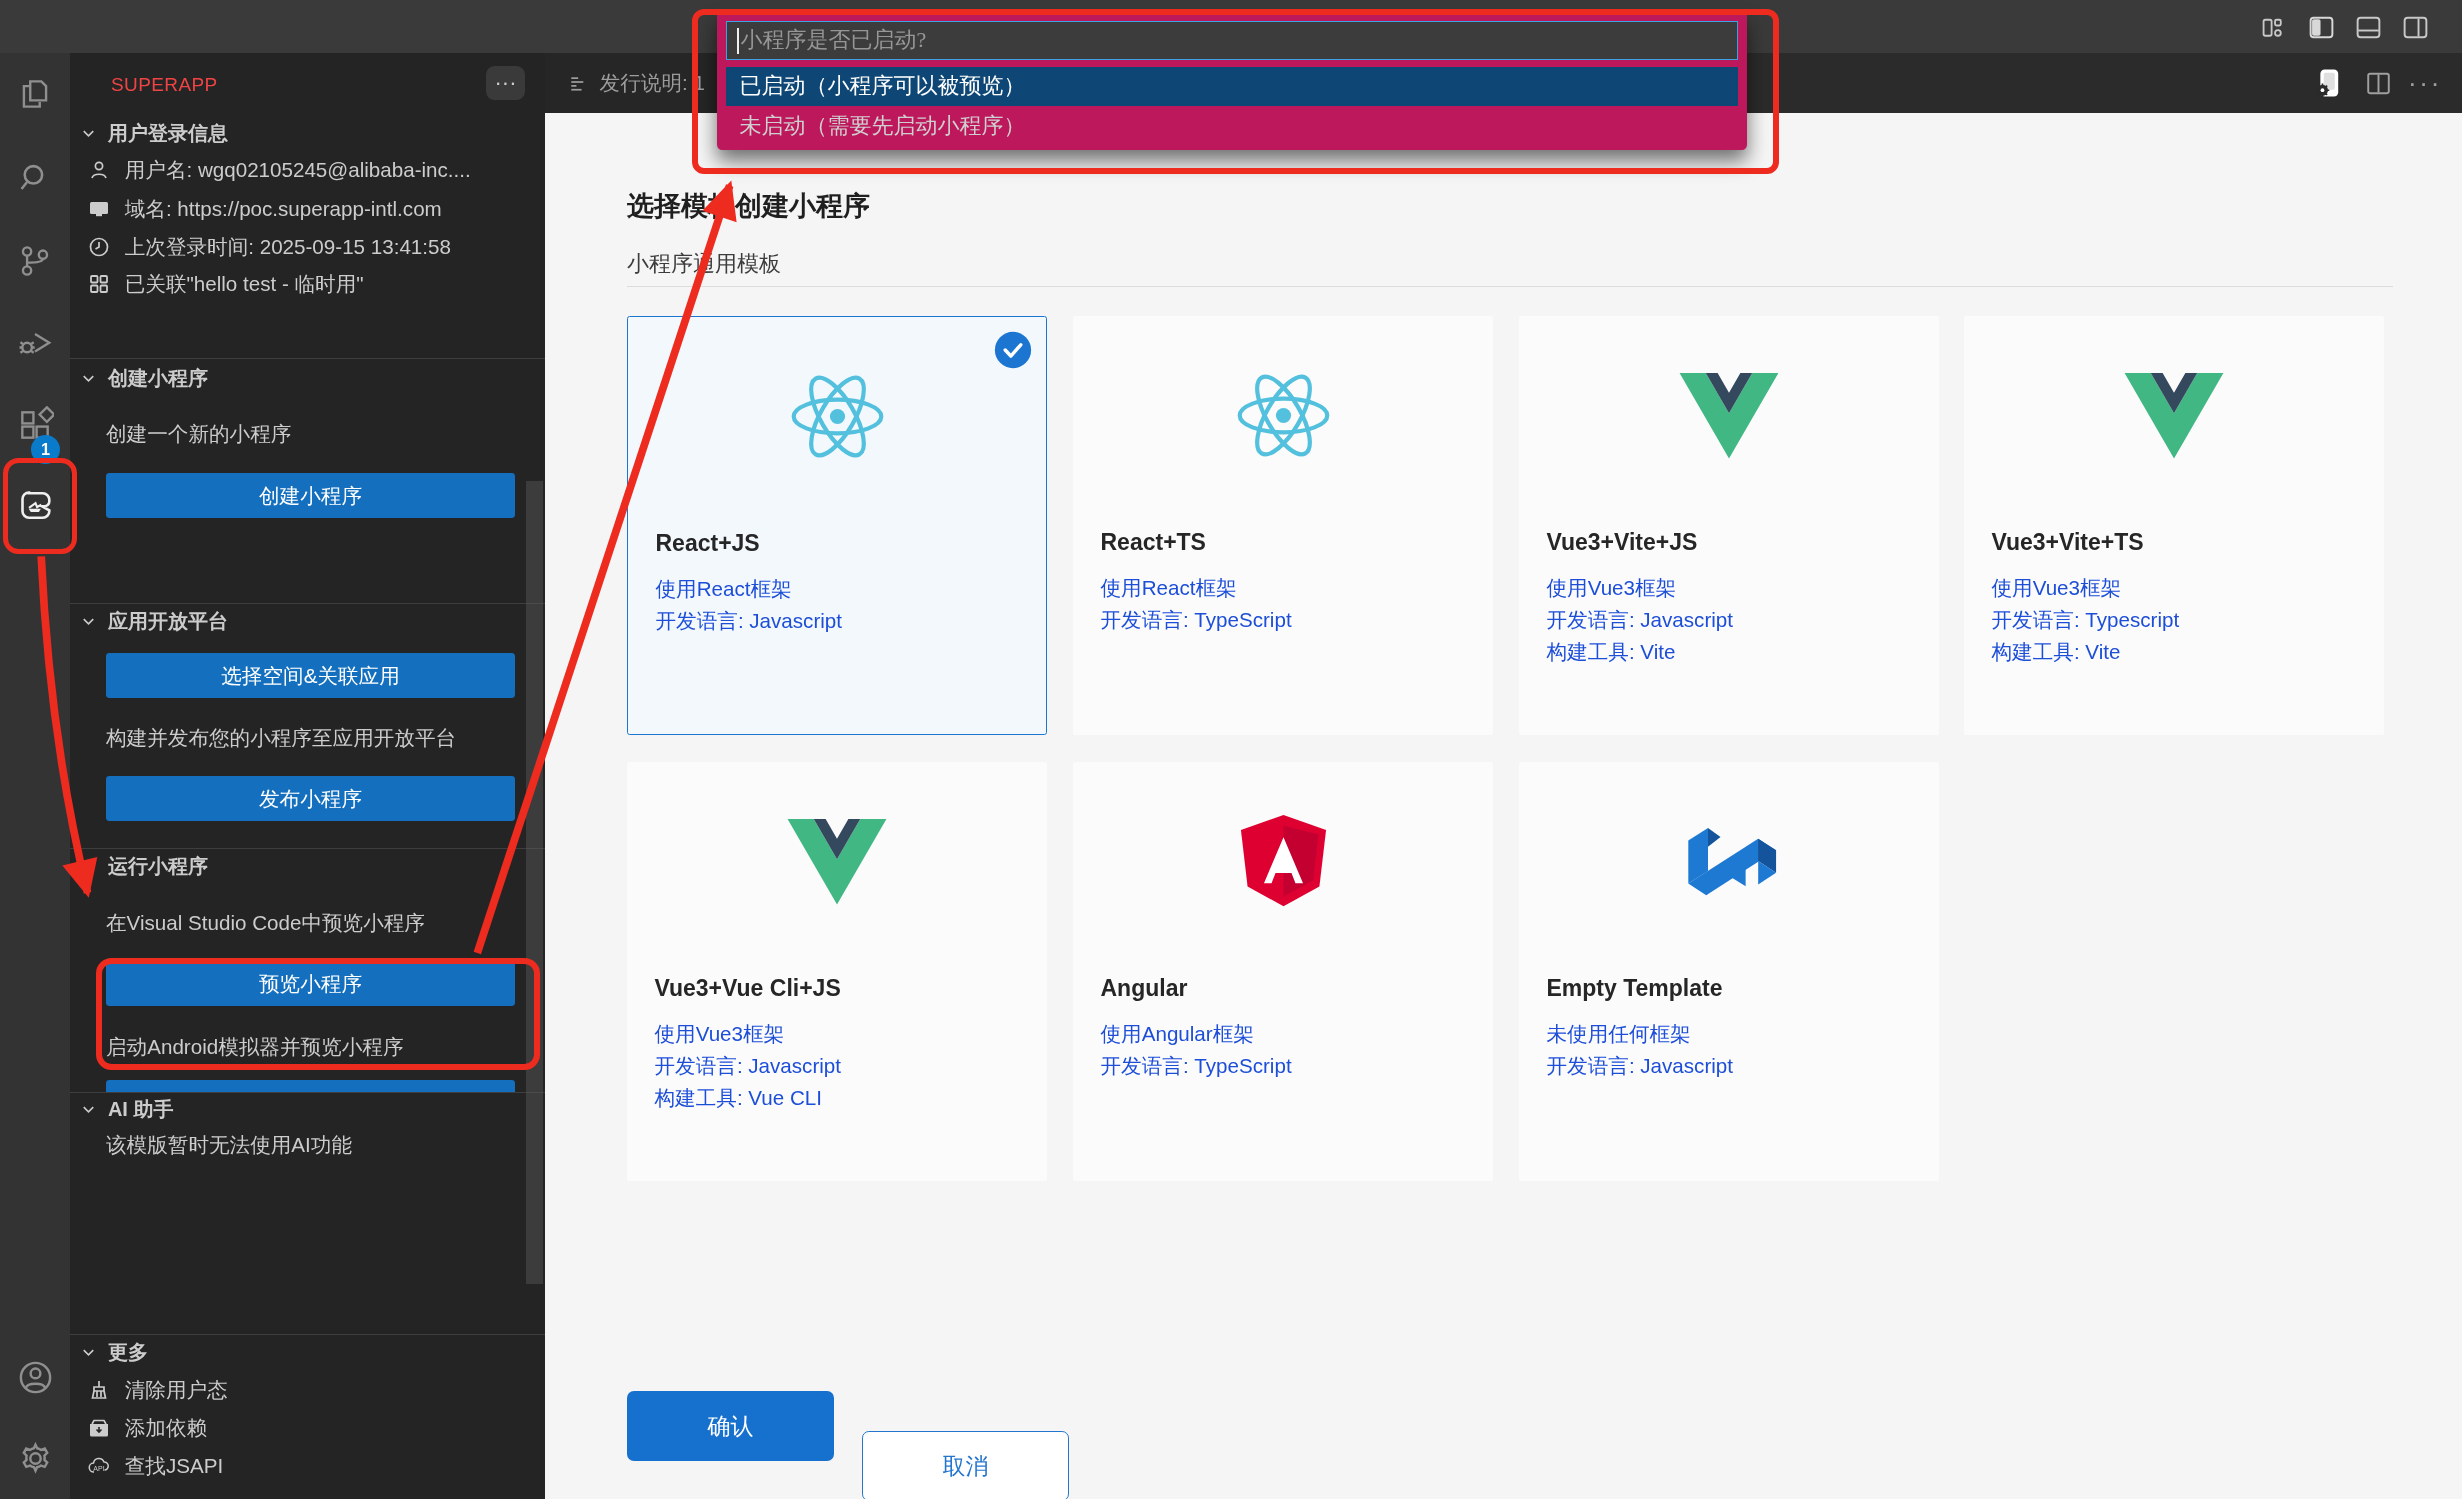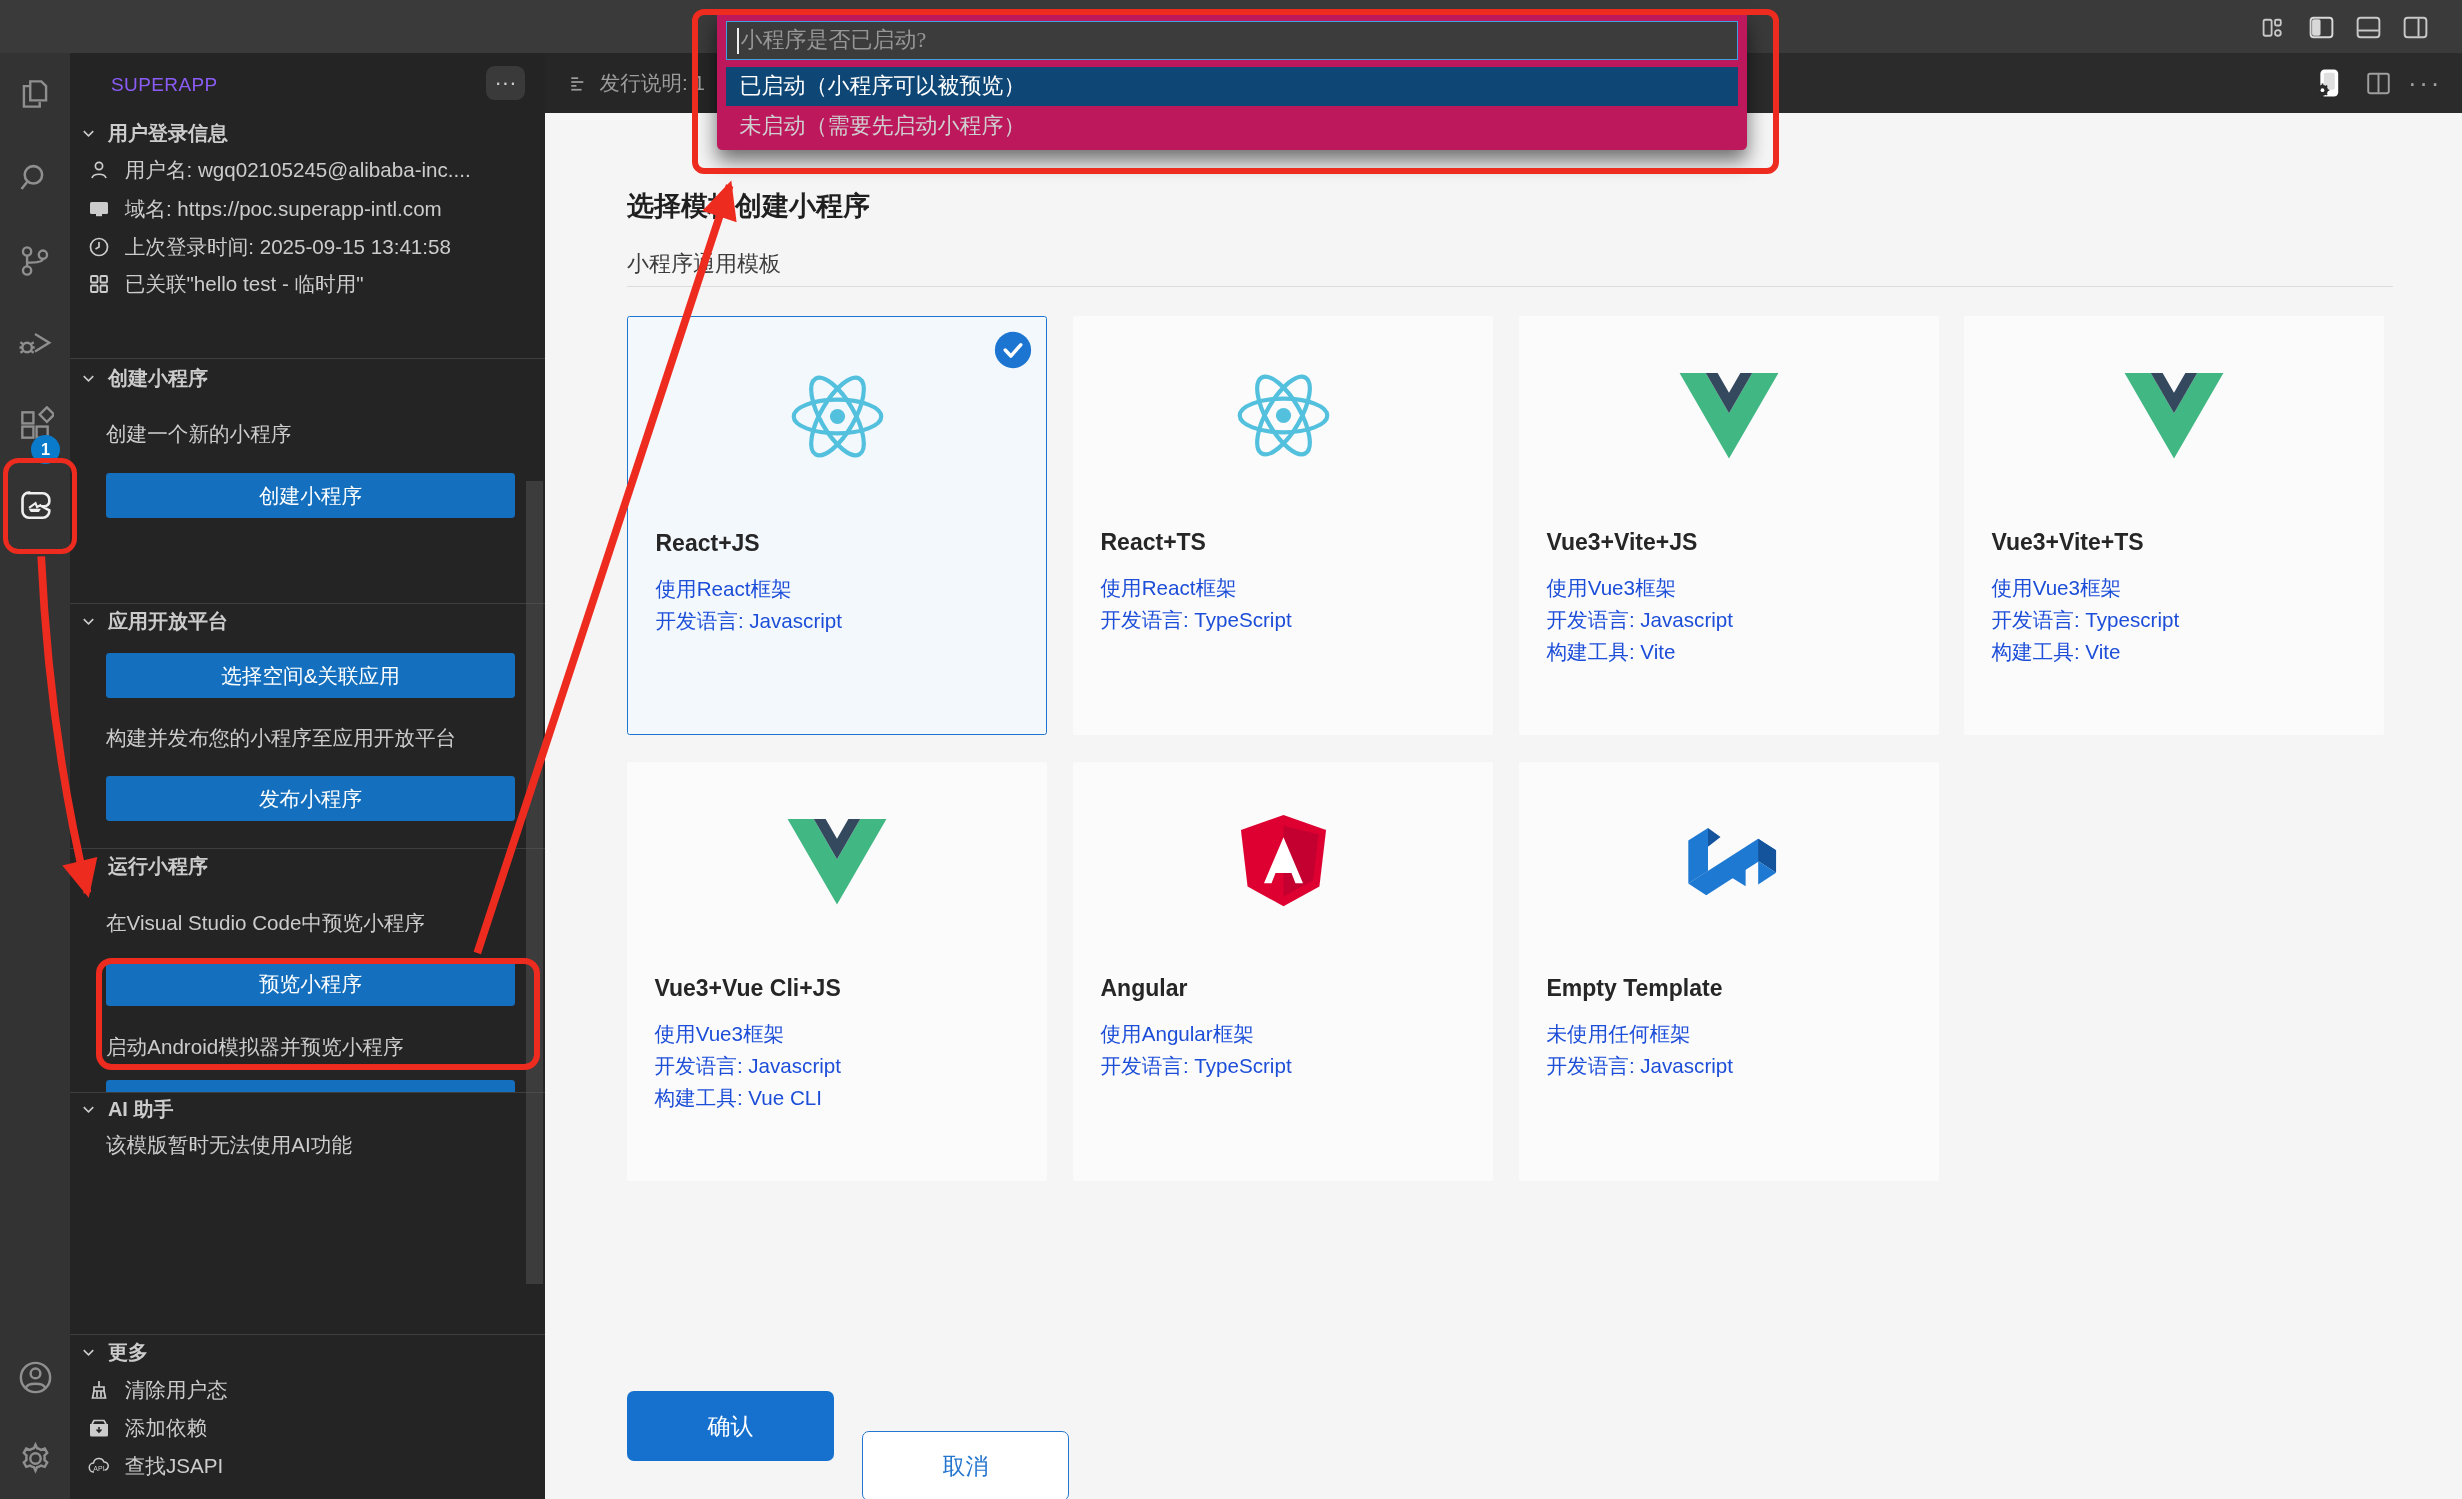--- a/index.html
+++ b/index.html
@@ -7,21 +7,21 @@
   .abs{position:absolute;}
   
   #titlebar{left:0;top:0;width:2462px;height:53px;background:#3a3a3a;}
   #activitybar{left:0;top:53px;width:70px;height:1446px;background:#333333;}
   #sidebar{left:70px;top:53px;width:475px;height:1446px;background:#242425;}
   #tabbar{left:545px;top:53px;width:1917px;height:60px;background:#2b2b2b;}
   #editor{left:545px;top:113px;width:1917px;height:1386px;background:#f5f5f6;overflow:hidden;}
   .ab-item{left:0;width:70px;height:70px;display:flex;align-items:center;justify-content:center;}
   .ab-badge{width:29px;height:29px;border-radius:14.6px;background:#0a7aca;color:#fff;font-size:16.3px;display:flex;align-items:center;justify-content:center;font-weight:700;}
   
-  .sb-title{color:#8b5cf6;font-size:19px;letter-spacing:0.4px;}
+  .sb-title{color:#ef4444;font-size:19px;letter-spacing:0.4px;}
   .more-btn{width:39px;height:34px;border-radius:8.6px;background:#3a3a3b;color:#cfcfcf;display:flex;align-items:center;justify-content:center;font-size:22px;}
   .sec-head{display:flex;align-items:center;gap:10.3px;color:#cccccc;font-size:20px;font-weight:700;}
   .sb-item{display:flex;align-items:center;gap:13.7px;color:#cccccc;font-size:20.6px;white-space:nowrap;}
   .sb-text{color:#cccccc;font-size:20.6px;white-space:nowrap;}
   .sb-btn{left:36px;width:409px;height:45px;background:#1470be;border-radius:3.4px;color:#ffffff;font-size:20.6px;display:flex;align-items:center;justify-content:center;cursor:pointer;}
   .sep{left:0;width:475px;height:0.9px;background:#3e3e3e;}
   .sb-scroll{left:456px;width:17px;background:#5a5a5a;opacity:.45;}
   
   .tab{left:0;top:0;width:258px;height:60px;background:#262626;display:flex;align-items:center;gap:12px;padding-left:22px;box-sizing:border-box;color:#9d9d9d;font-size:20.6px;border-right:0.9px solid #1f1f1f;overflow:hidden;white-space:nowrap;}
   

